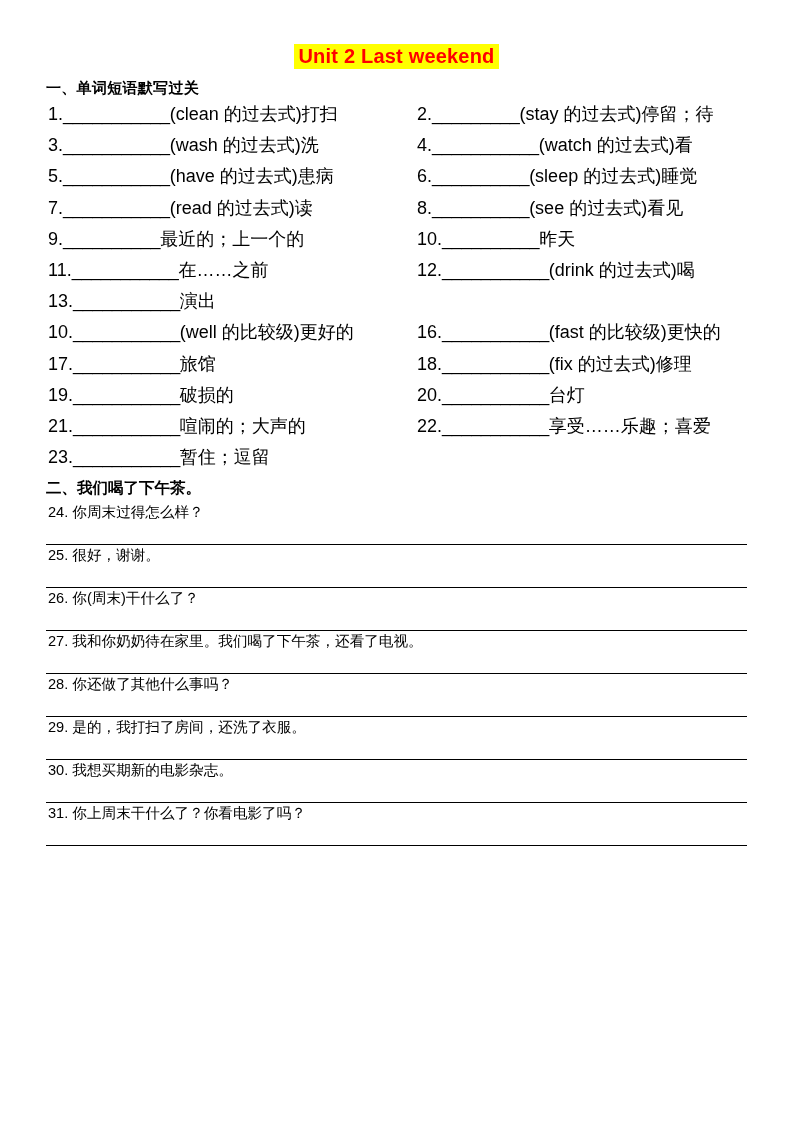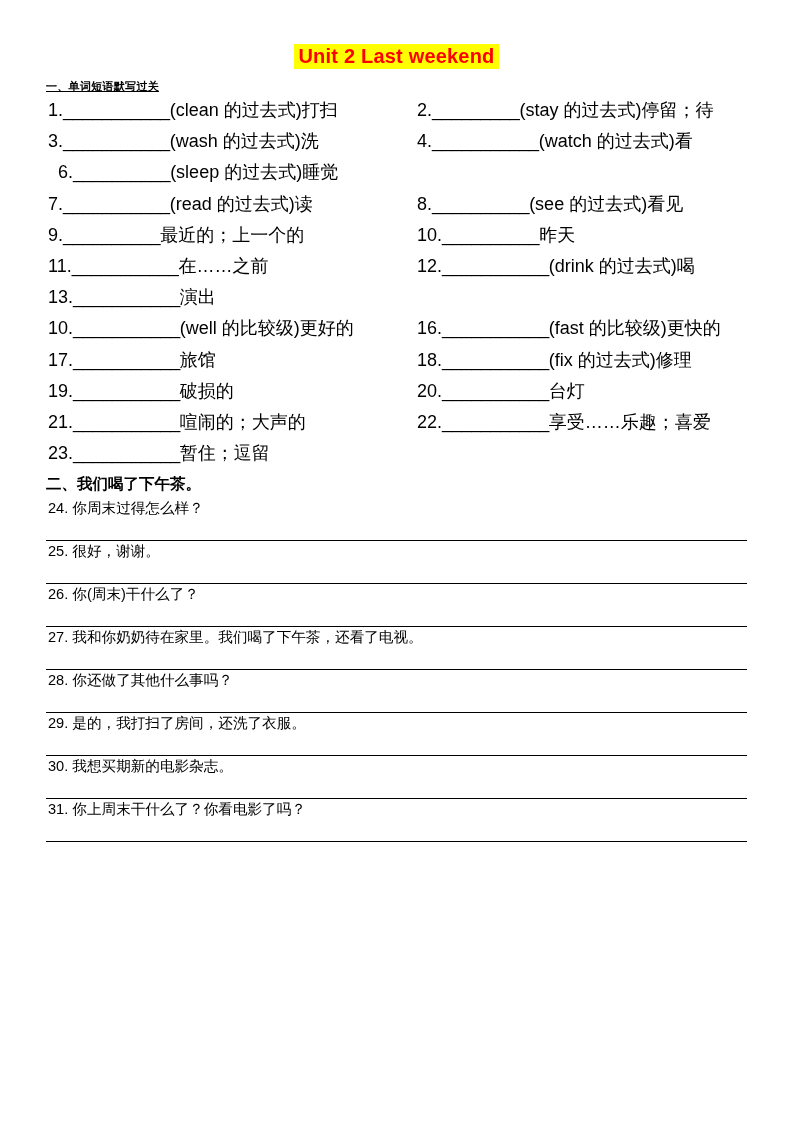--- a/index.html
+++ b/index.html
@@ -29,25 +29,24 @@
   .title {
     display: inline-block;
     font-size: 20px;
     font-weight: bold;
     color: #ff0000;
     background: #ffff00;
     padding: 1px 4px;
     letter-spacing: 0.2px;
   }
   .section-head {
-    font-size: 11px;
+    font-size: 15px;
     font-weight: bold;
     margin: 4px 0 6px 0;
     letter-spacing: 0.3px;
-    text-decoration: underline;
   }
   .vocab-grid {
     display: block;
   }
   .vocab-row {
     display: flex;
     width: 100%;
     margin-bottom: 10.5px;
   }
   .vocab-cell {
@@ -106,20 +105,21 @@
       <div class="vocab-cell left"><span class="num">1.</span><span class="blank">___________</span><span>(clean 的过去式)打扫</span></div>
       <div class="vocab-cell right"><span class="num">2.</span><span class="blank">_________</span><span>(stay 的过去式)停留；待</span></div>
     </div>
 
     <div class="vocab-row">
       <div class="vocab-cell left"><span class="num">3.</span><span class="blank">___________</span><span>(wash 的过去式)洗</span></div>
       <div class="vocab-cell right"><span class="num">4.</span><span class="blank">___________</span><span>(watch 的过去式)看</span></div>
     </div>
 
     <div class="vocab-row">
+      <div class="vocab-cell left"><span class="num">5.</span><span class="blank">___________</span><span>(have 的过去式)患病</span></div>
       <div class="vocab-cell right"><span class="num">6.</span><span class="blank">__________</span><span>(sleep 的过去式)睡觉</span></div>
     </div>
 
     <div class="vocab-row">
       <div class="vocab-cell left"><span class="num">7.</span><span class="blank">___________</span><span>(read 的过去式)读</span></div>
       <div class="vocab-cell right"><span class="num">8.</span><span class="blank">__________</span><span>(see 的过去式)看见</span></div>
     </div>
 
     <div class="vocab-row">
       <div class="vocab-cell left"><span class="num">9.</span><span class="blank">__________</span><span>最近的；上一个的</span></div>

